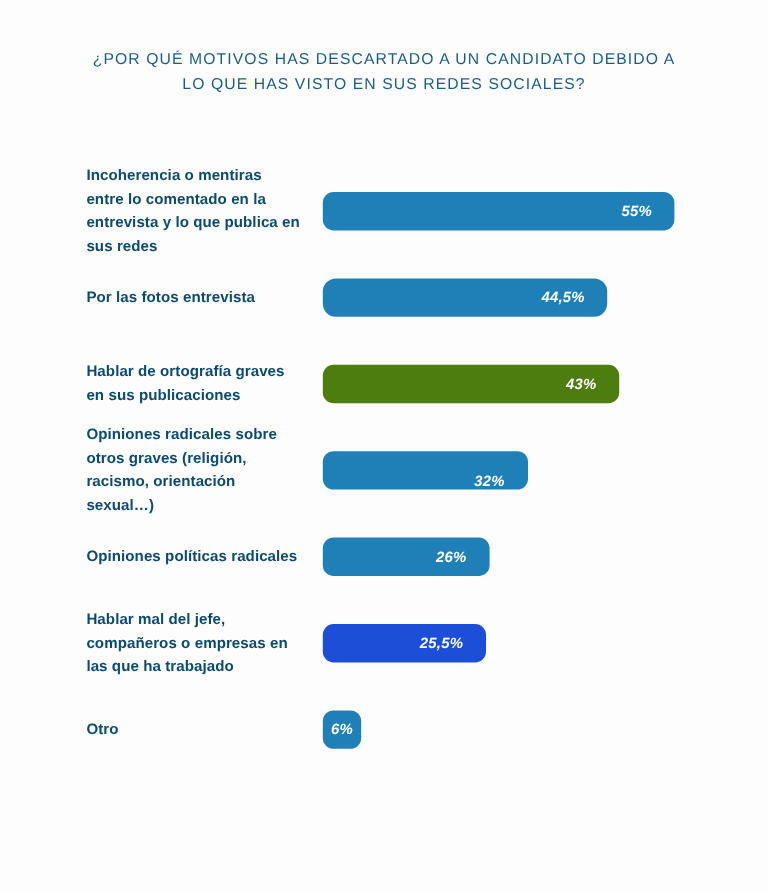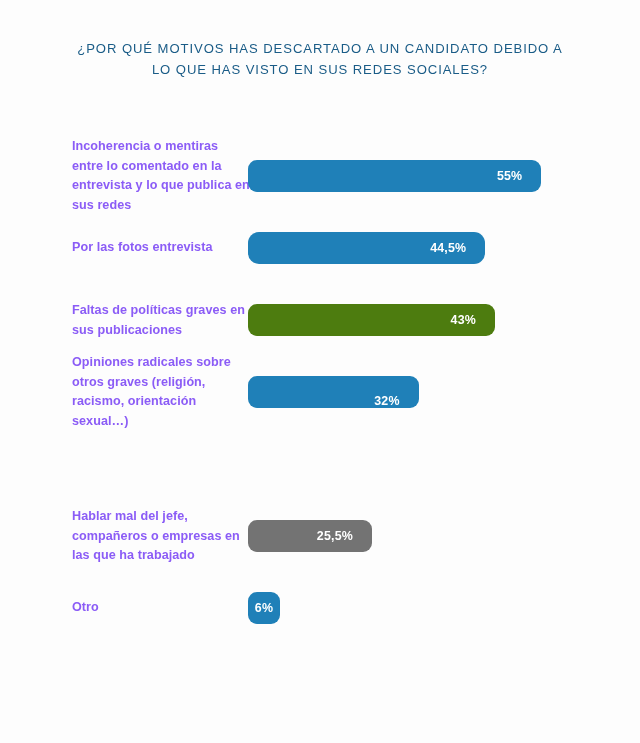--- a/index.html
+++ b/index.html
@@ -45,30 +45,31 @@
   }
   .row-label {
     position: absolute;
     left: 72px;
     top: 50%;
     transform: translateY(-50%);
     width: 180px;
     font-size: 12.6px;
     font-weight: bold;
     line-height: 19.5px;
-    color: #8b5cf6;
+    color: #0c4a6e;
     letter-spacing: 0.05px;
   }
   .bar-track {
     position: absolute;
-    left: 248px;
+    left: 269px;
     top: 50%;
     transform: translateY(-50%);
     width: 320px;
     height: 32px;
+    font-style: italic;
   }
   .bar {
     position: relative;
     height: 32px;
     background: #1f80b8;
     border-radius: 9px;
     display: flex;
     align-items: center;
     justify-content: flex-end;
     box-sizing: border-box;
@@ -104,41 +105,47 @@
       </div>
       <div class="row">
         <div class="row-label">Por las fotos entrevista</div>
         <div class="bar-track">
           <div class="bar" style="width: 237.333px; background: rgb(31, 128, 184); border-radius: 11px;">
             <span class="bar-value">44,5%</span>
           </div>
         </div>
       </div>
       <div class="row">
-        <div class="row-label">Faltas de políticas graves en sus publicaciones</div>
+        <div class="row-label">Hablar de ortografía graves en sus publicaciones</div>
         <div class="bar-track">
           <div class="bar" style="width: 247px; background: #4d7c0f;">
             <span class="bar-value">43%</span>
           </div>
         </div>
       </div>
       <div class="row">
         <div class="row-label">Opiniones radicales sobre otros graves (religión, racismo, orientación sexual…)</div>
         <div class="bar-track">
           <div class="bar" style="width: 170.667px; background: rgb(31, 128, 184); align-items: flex-end;">
             <span class="bar-value">32%</span>
           </div>
         </div>
       </div>
       <div class="row">
+        <div class="row-label">Opiniones políticas radicales</div>
+        <div class="bar-track">
+          <div class="bar" style="width: 138.667px; background: rgb(31, 128, 184);">
+            <span class="bar-value">26%</span>
+          </div>
+        </div>
       </div>
       <div class="row">
         <div class="row-label">Hablar mal del jefe, compañeros o empresas en las que ha trabajado</div>
         <div class="bar-track">
-          <div class="bar" style="width: 124px; background: #737373;">
+          <div class="bar" style="width: 136px; background: #1d4ed8;">
             <span class="bar-value">25,5%</span>
           </div>
         </div>
       </div>
       <div class="row">
         <div class="row-label">Otro</div>
         <div class="bar-track">
           <div class="bar narrow" style="width: 32px; background: rgb(31, 128, 184);">
             <span class="bar-value">6%</span>
           </div>

